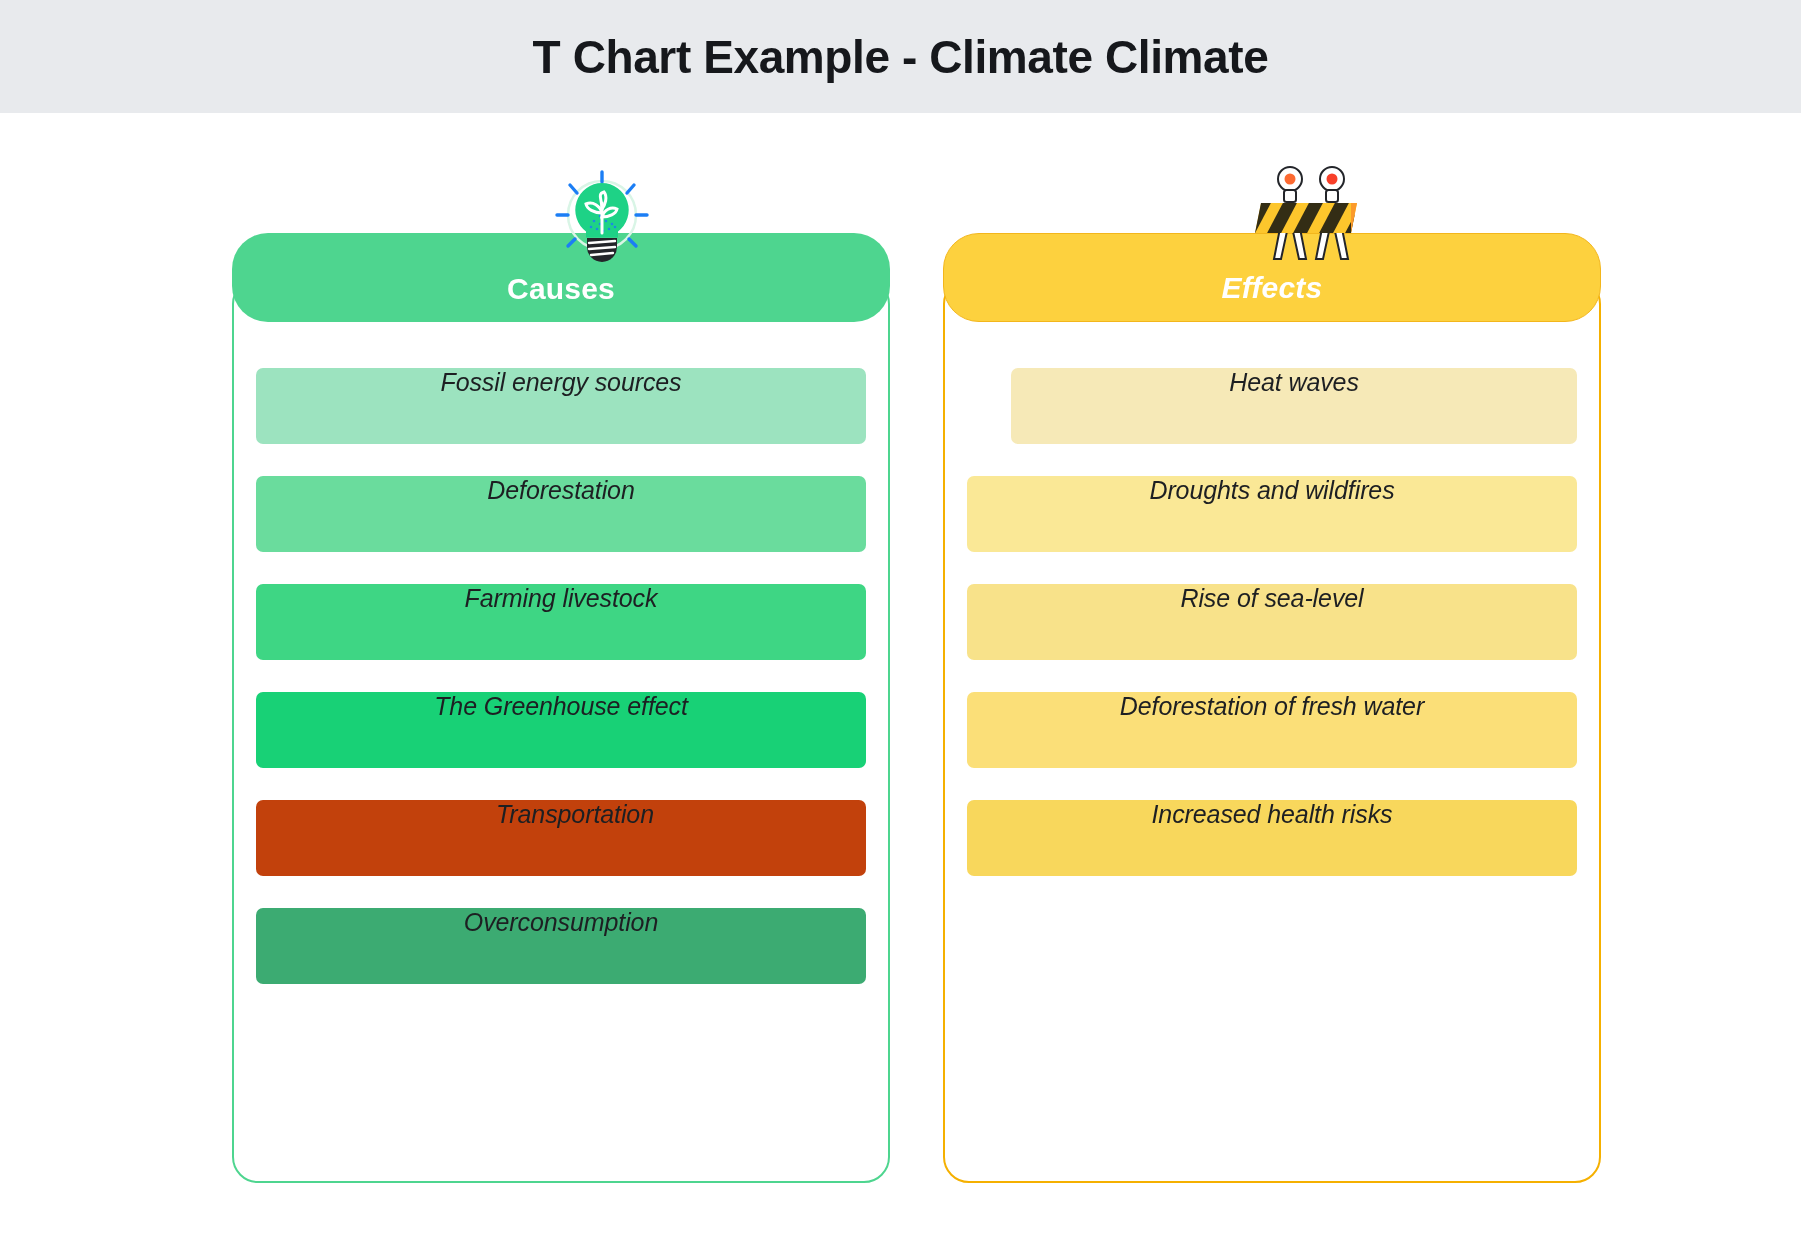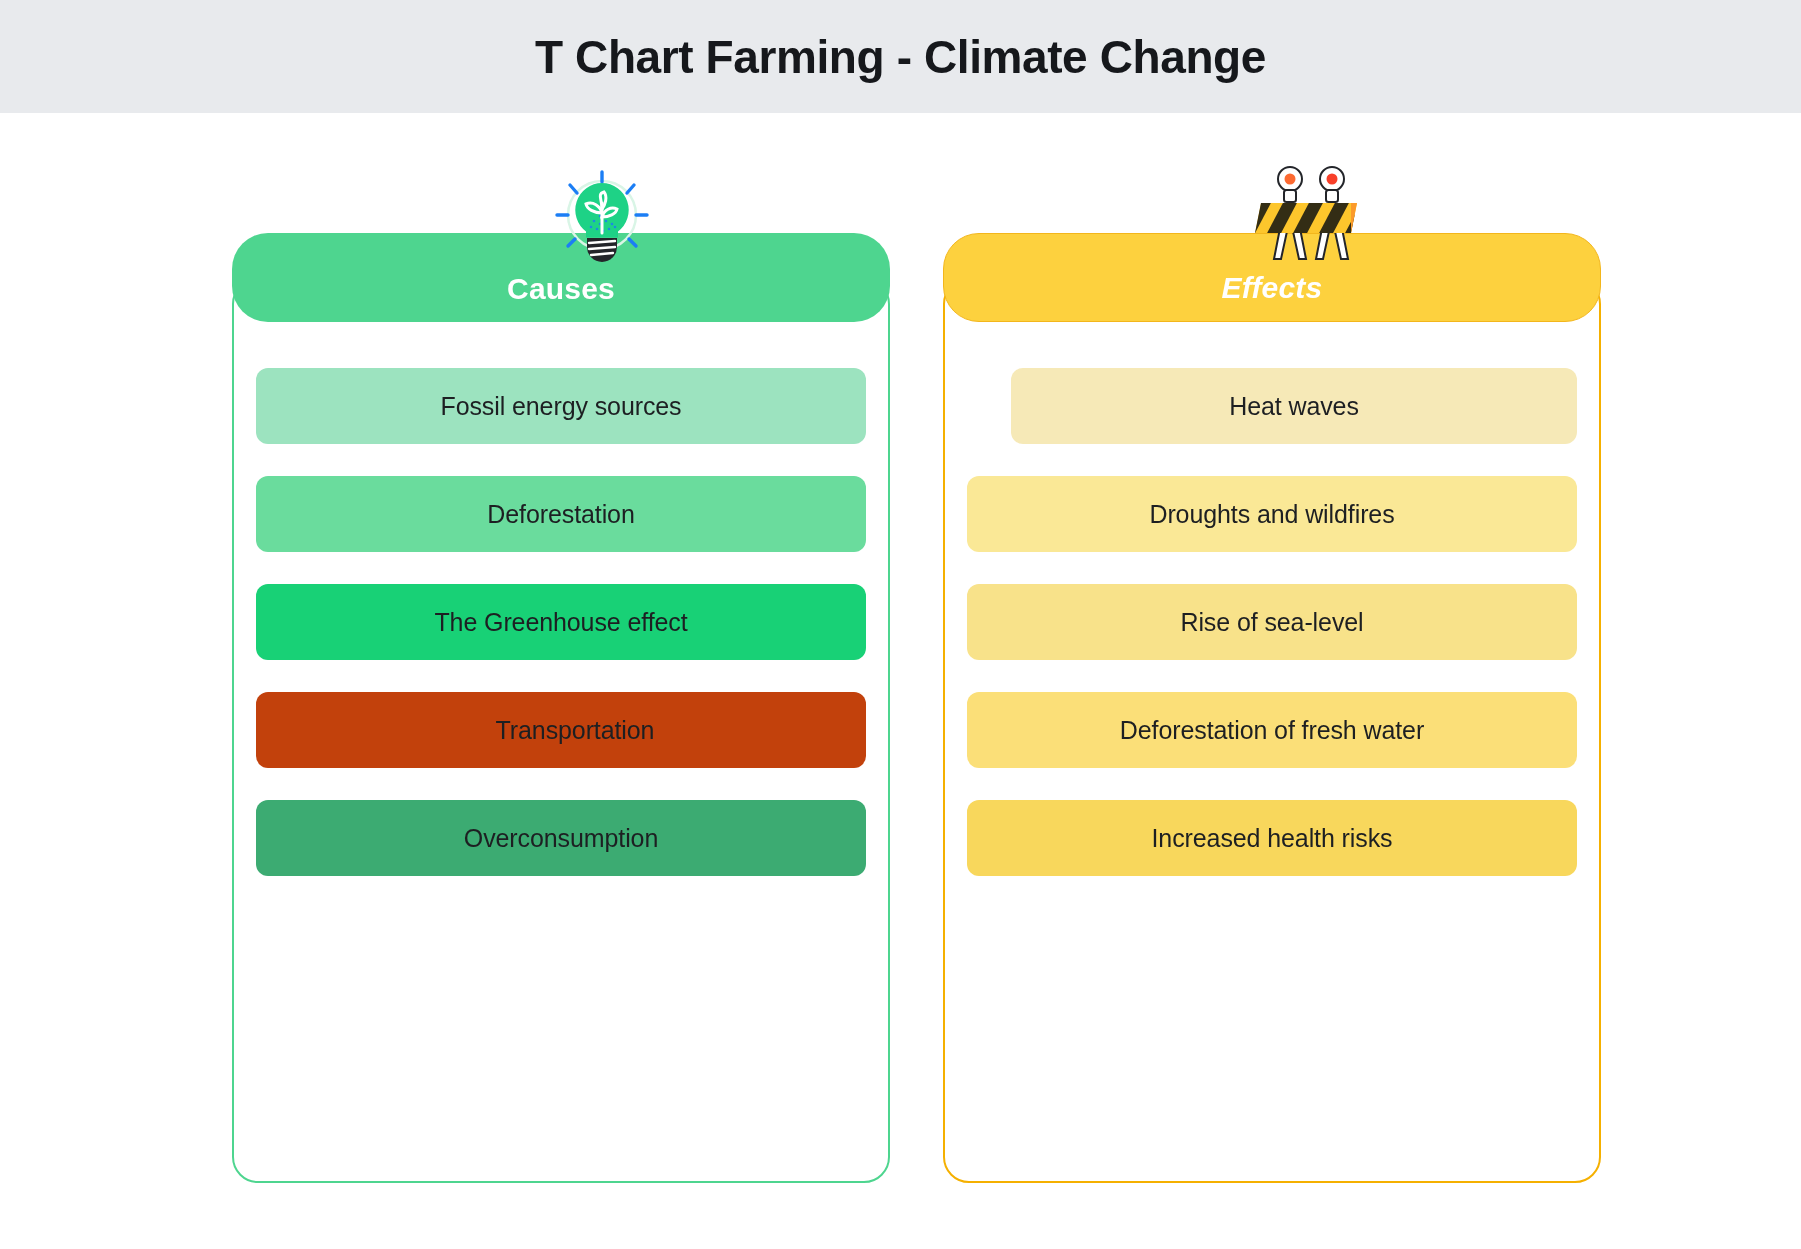--- a/index.html
+++ b/index.html
@@ -112,40 +112,40 @@
   .rows {
     position: absolute;
     left: 24px;
     top: 135px;
     width: 610px;
     z-index: 3;
   }
   .row {
     height: 76px;
     margin-bottom: 32px;
-    border-radius: 12px;
+    border-radius: 7px;
     display: flex;
-    align-items: center;
     justify-content: center;
+    font-style: italic;
   }
   .row:last-child { margin-bottom: 12px; }
   .row-label {
     font-size: 25px;
     color: #1d1f22;
     letter-spacing: -0.1px;
     white-space: nowrap;
   }
 </style>
 </head>
 <body style="background: rgb(255, 255, 255);">
 
 <div id="page">
 
   <div class="header-bar" style="background: rgb(232, 234, 237);">
-    <div class="header-title" style="color: rgb(22, 24, 28);">T Chart Farming - Climate Change</div>
+    <div class="header-title" style="color: rgb(22, 24, 28);">T Chart Example - Climate Climate</div>
   </div>
 
   <div class="chart-area">
 
     <div class="column left">
 
       <div class="card-frame" style="border-color: rgb(78, 213, 143);"></div>
 
       <div class="card-icon">
         <svg viewBox="0 0 120 120" width="120" height="120">
@@ -196,20 +196,23 @@
       <div class="card-header" style="background: rgb(78, 213, 143);">
         <div class="card-header-label" style="color: rgb(255, 255, 255);">Causes</div>
       </div>
 
       <div class="rows">
         <div class="row" style="background: rgb(156, 227, 191);">
           <span class="row-label">Fossil energy sources</span>
         </div>
         <div class="row" style="background: rgb(106, 220, 157);">
           <span class="row-label">Deforestation</span>
+        </div>
+        <div class="row" style="background: rgb(62, 214, 132);">
+          <span class="row-label">Farming livestock</span>
         </div>
         <div class="row" style="background: rgb(24, 209, 118);">
           <span class="row-label">The Greenhouse effect</span>
         </div>
         <div class="row" style="background: #c2410c; padding-left: 28px;">
           <span class="row-label">Transportation</span>
         </div>
         <div class="row" style="background: rgb(60, 171, 114);">
           <span class="row-label">Overconsumption</span>
         </div>

